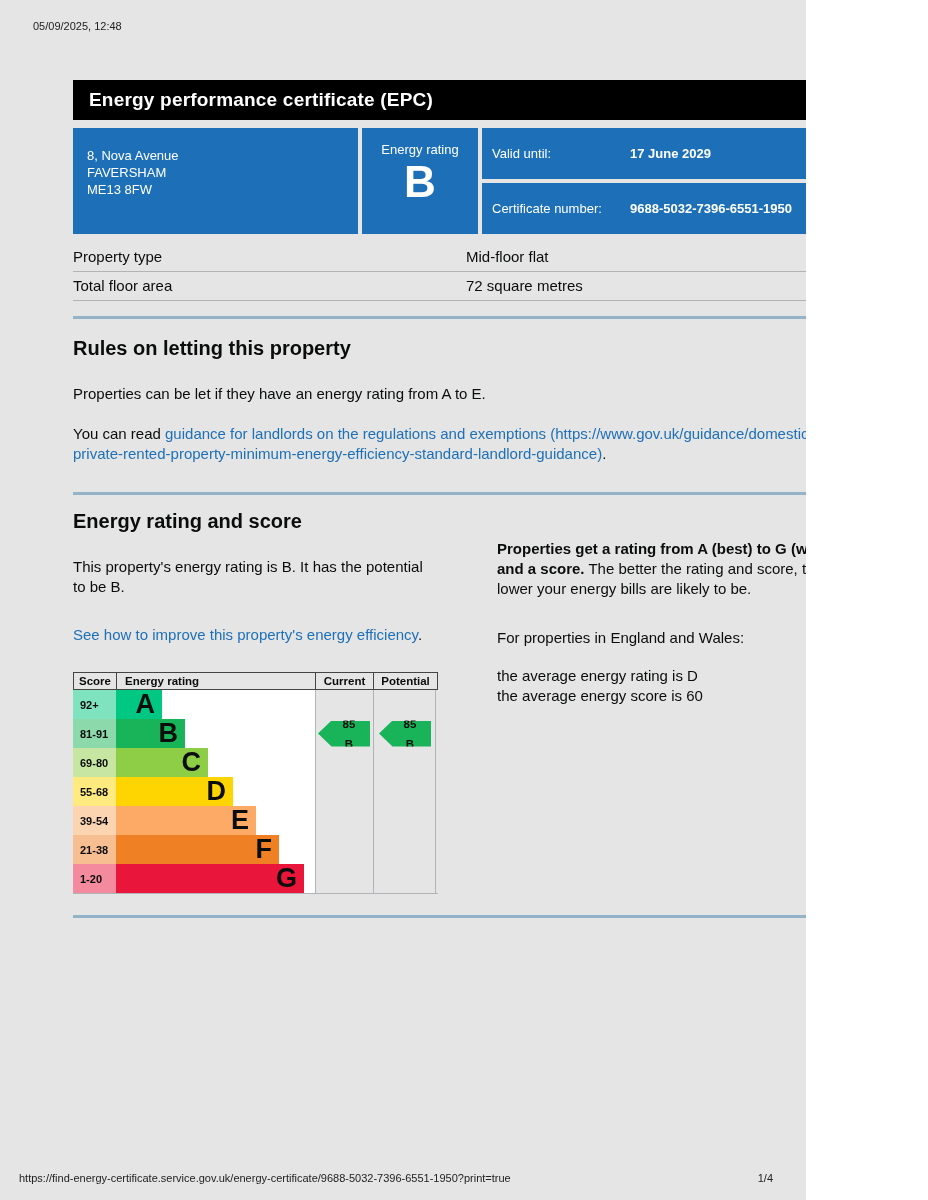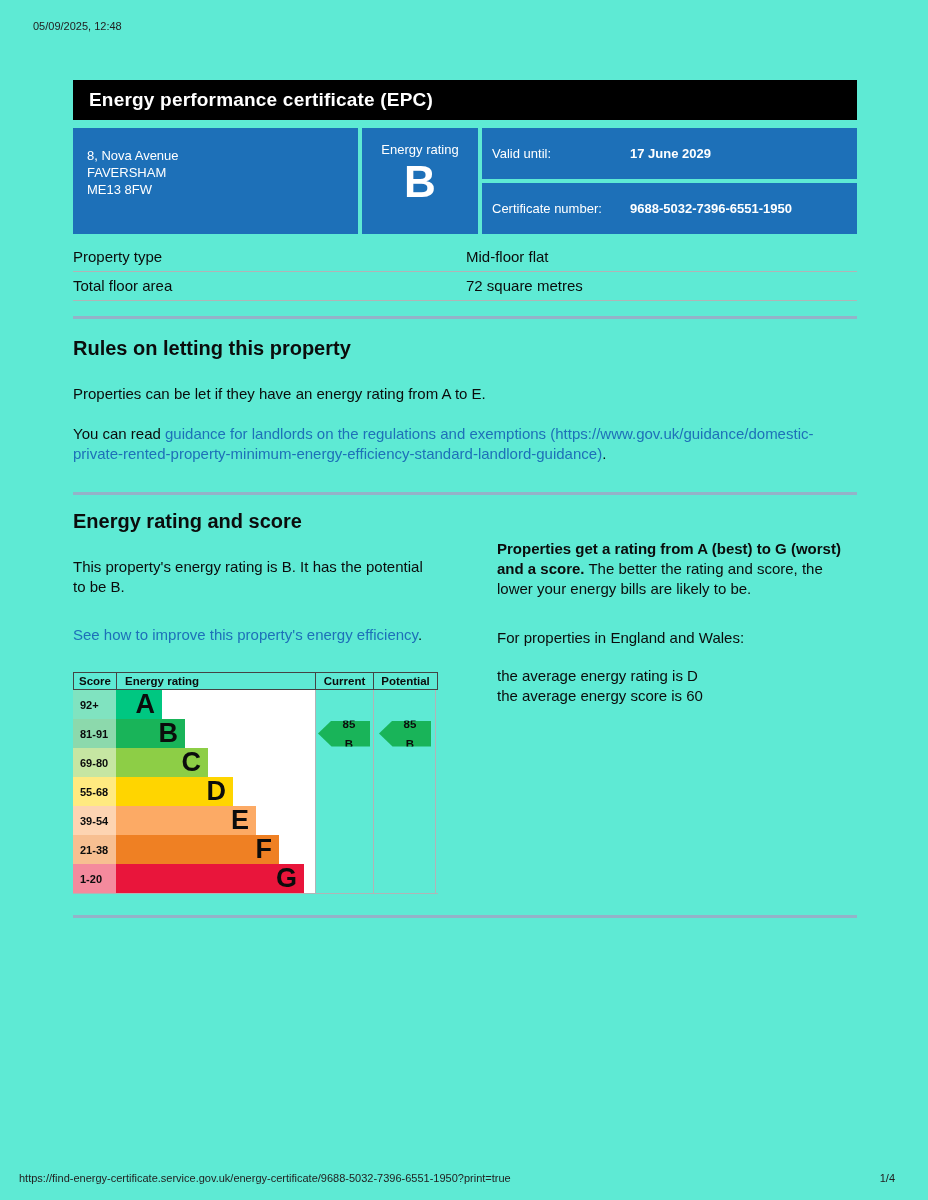--- a/index.html
+++ b/index.html
@@ -1,18 +1,18 @@
 <!DOCTYPE html>
 <html><head>
 <meta charset="utf-8">
 <style>
   * { margin: 0; padding: 0; box-sizing: border-box; }
   html, body { background: #ffffff; }
   body { font-family: "Liberation Sans", "DejaVu Sans", sans-serif; color: #0b0c0c; }
-  .page { position: relative; width: 928px; height: 1200px; background: #5eead4; overflow: hidden; }
+  .page { position: relative; width: 806px; height: 1200px; background: #e5e5e5; overflow: hidden; }
 
   
   .print-header { display: grid; grid-template-columns: 1fr auto 1fr; padding: 20px 33px 0 33px; font-size: 11px; color: #222; }
   .print-header .ph-title { text-align: center; }
   .print-footer { position: absolute; left: 19px; right: 33px; bottom: 16px; display: flex; justify-content: space-between; font-size: 11px; color: #222; }
 
   .content { margin: 0 71px 0 73px; width: 784px; }
 
   
   .banner { margin-top: 48px; height: 40px; background: #000; display: flex; align-items: center; padding-left: 16px; }

